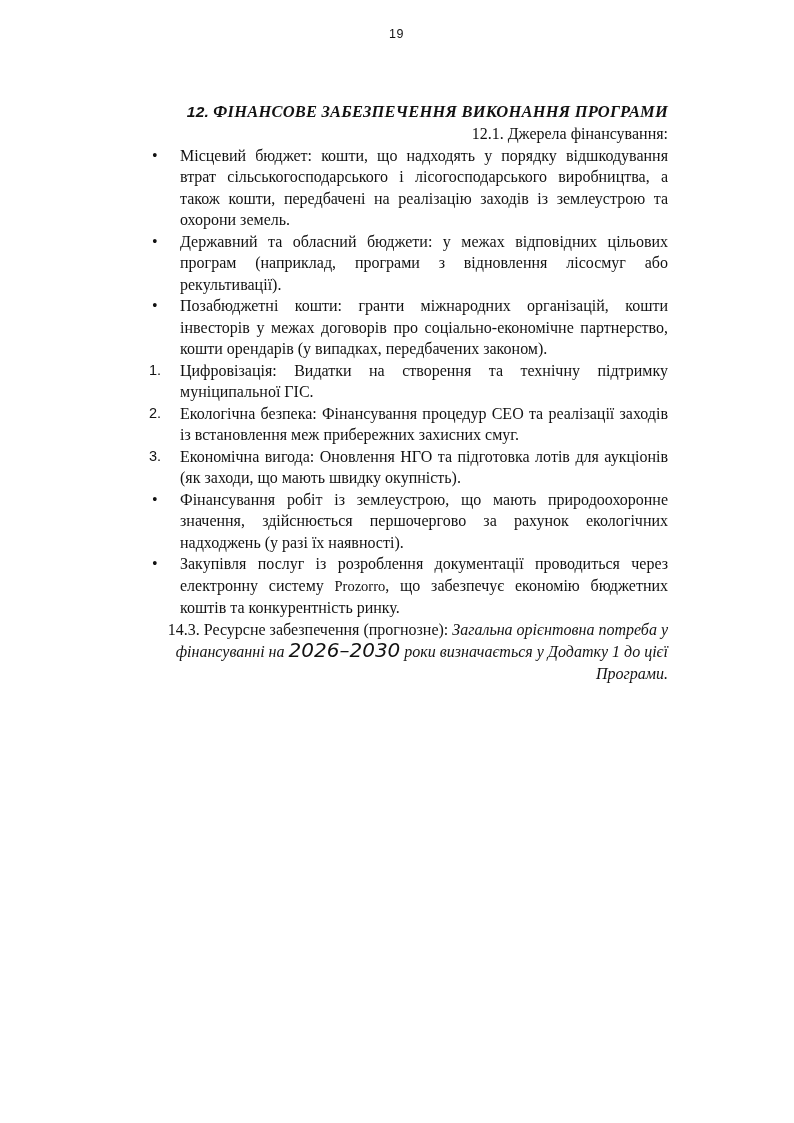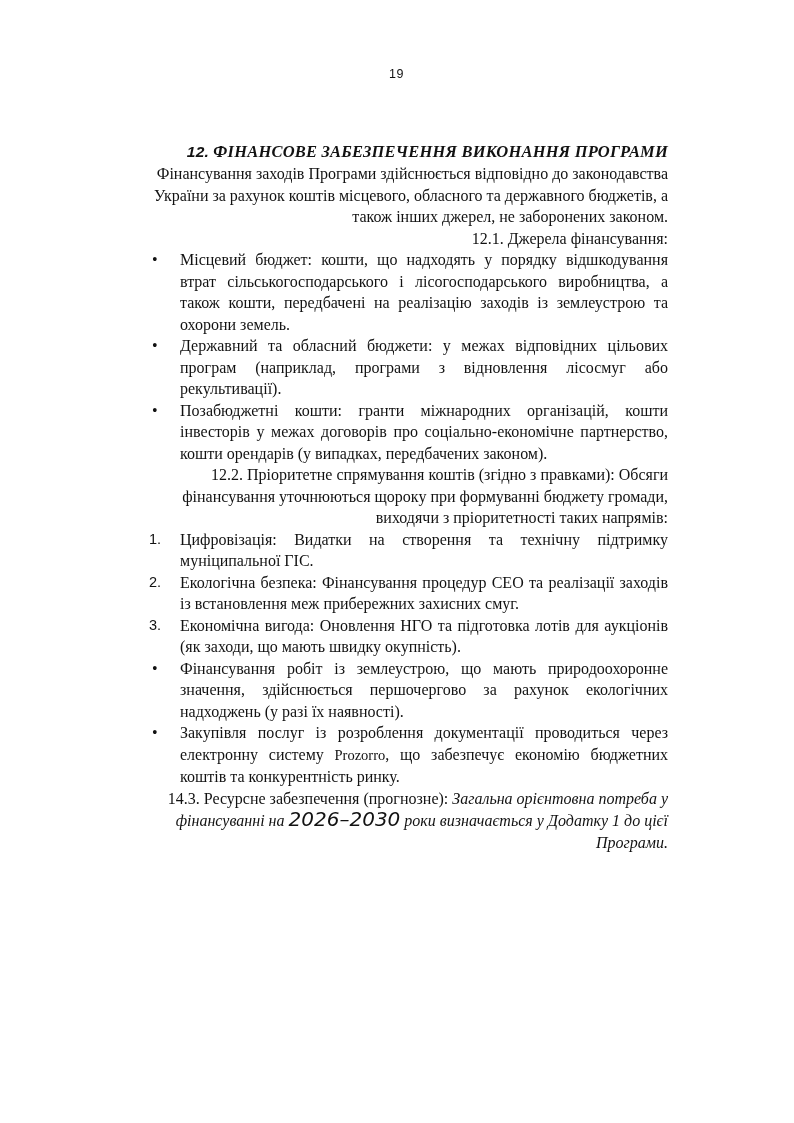--- a/index.html
+++ b/index.html
@@ -7,21 +7,21 @@
     padding: 0;
     background: #ffffff;
   }
   .page {
     position: relative;
     width: 794px;
     height: 1123px;
     margin: 0 auto;
     background: #ffffff;
     box-sizing: border-box;
-    padding: 66px 126px 0 125px;
+    padding: 26px 126px 0 125px;
     font-family: "Liberation Serif", serif;
     font-size: 16px;
     color: #121212;
     overflow: hidden;
   }
   .page-number {
     text-align: center;
     font-family: "Liberation Sans", sans-serif;
     font-size: 12.5px;
     line-height: 16px;
@@ -85,40 +85,38 @@
 </style>
 </head>
 <body>
 
 <div class="page">
 
   <div class="page-number">19</div>
 
   <h1 class="heading"><span class="alt-num">12.</span><span> ФІНАНСОВЕ ЗАБЕЗПЕЧЕННЯ ВИКОНАННЯ ПРОГРАМИ</span></h1>
 
-  <p class="body-para justify mt-intro">Фінансування заходів Програми здійснюється відповідно до законодавства України за рахунок коштів місцевого, обласного та державного бюджетів, а також інших джерел, не заборонених законом.</p>
 
   <p class="body-para mt-title">12.1. Джерела фінансування:</p>
 
   <div class="list mt-list1">
     <div class="list-item">
       <span class="marker">•</span>
       <span>Місцевий бюджет: кошти, що надходять у порядку відшкодування втрат сільськогосподарського і лісогосподарського виробництва, а також кошти, передбачені на реалізацію заходів із землеустрою та охорони земель.</span>
     </div>
     <div class="list-item">
       <span class="marker">•</span>
       <span>Державний та обласний бюджети: у межах відповідних цільових програм (наприклад, програми з відновлення лісосмуг або рекультивації).</span>
     </div>
     <div class="list-item">
       <span class="marker">•</span>
       <span>Позабюджетні кошти: гранти міжнародних організацій, кошти інвесторів у межах договорів про соціально-економічне партнерство, кошти орендарів (у випадках, передбачених законом).</span>
     </div>
   </div>
 
-  <p class="body-para justify mt-p122">12.2. Пріоритетне спрямування коштів (згідно з правками): Обсяги фінансування уточнюються щороку при формуванні бюджету громади, виходячи з пріоритетності таких напрямів:</p>
 
   <div class="list nlist mt-nlist">
     <div class="list-item">
       <span class="marker">1.</span>
       <span>Цифровізація: Видатки на створення та технічну підтримку муніципальної ГІС.</span>
     </div>
     <div class="list-item">
       <span class="marker">2.</span>
       <span>Екологічна безпека: Фінансування процедур СЕО та реалізації заходів із встановлення меж прибережних захисних смуг.</span>
     </div>

